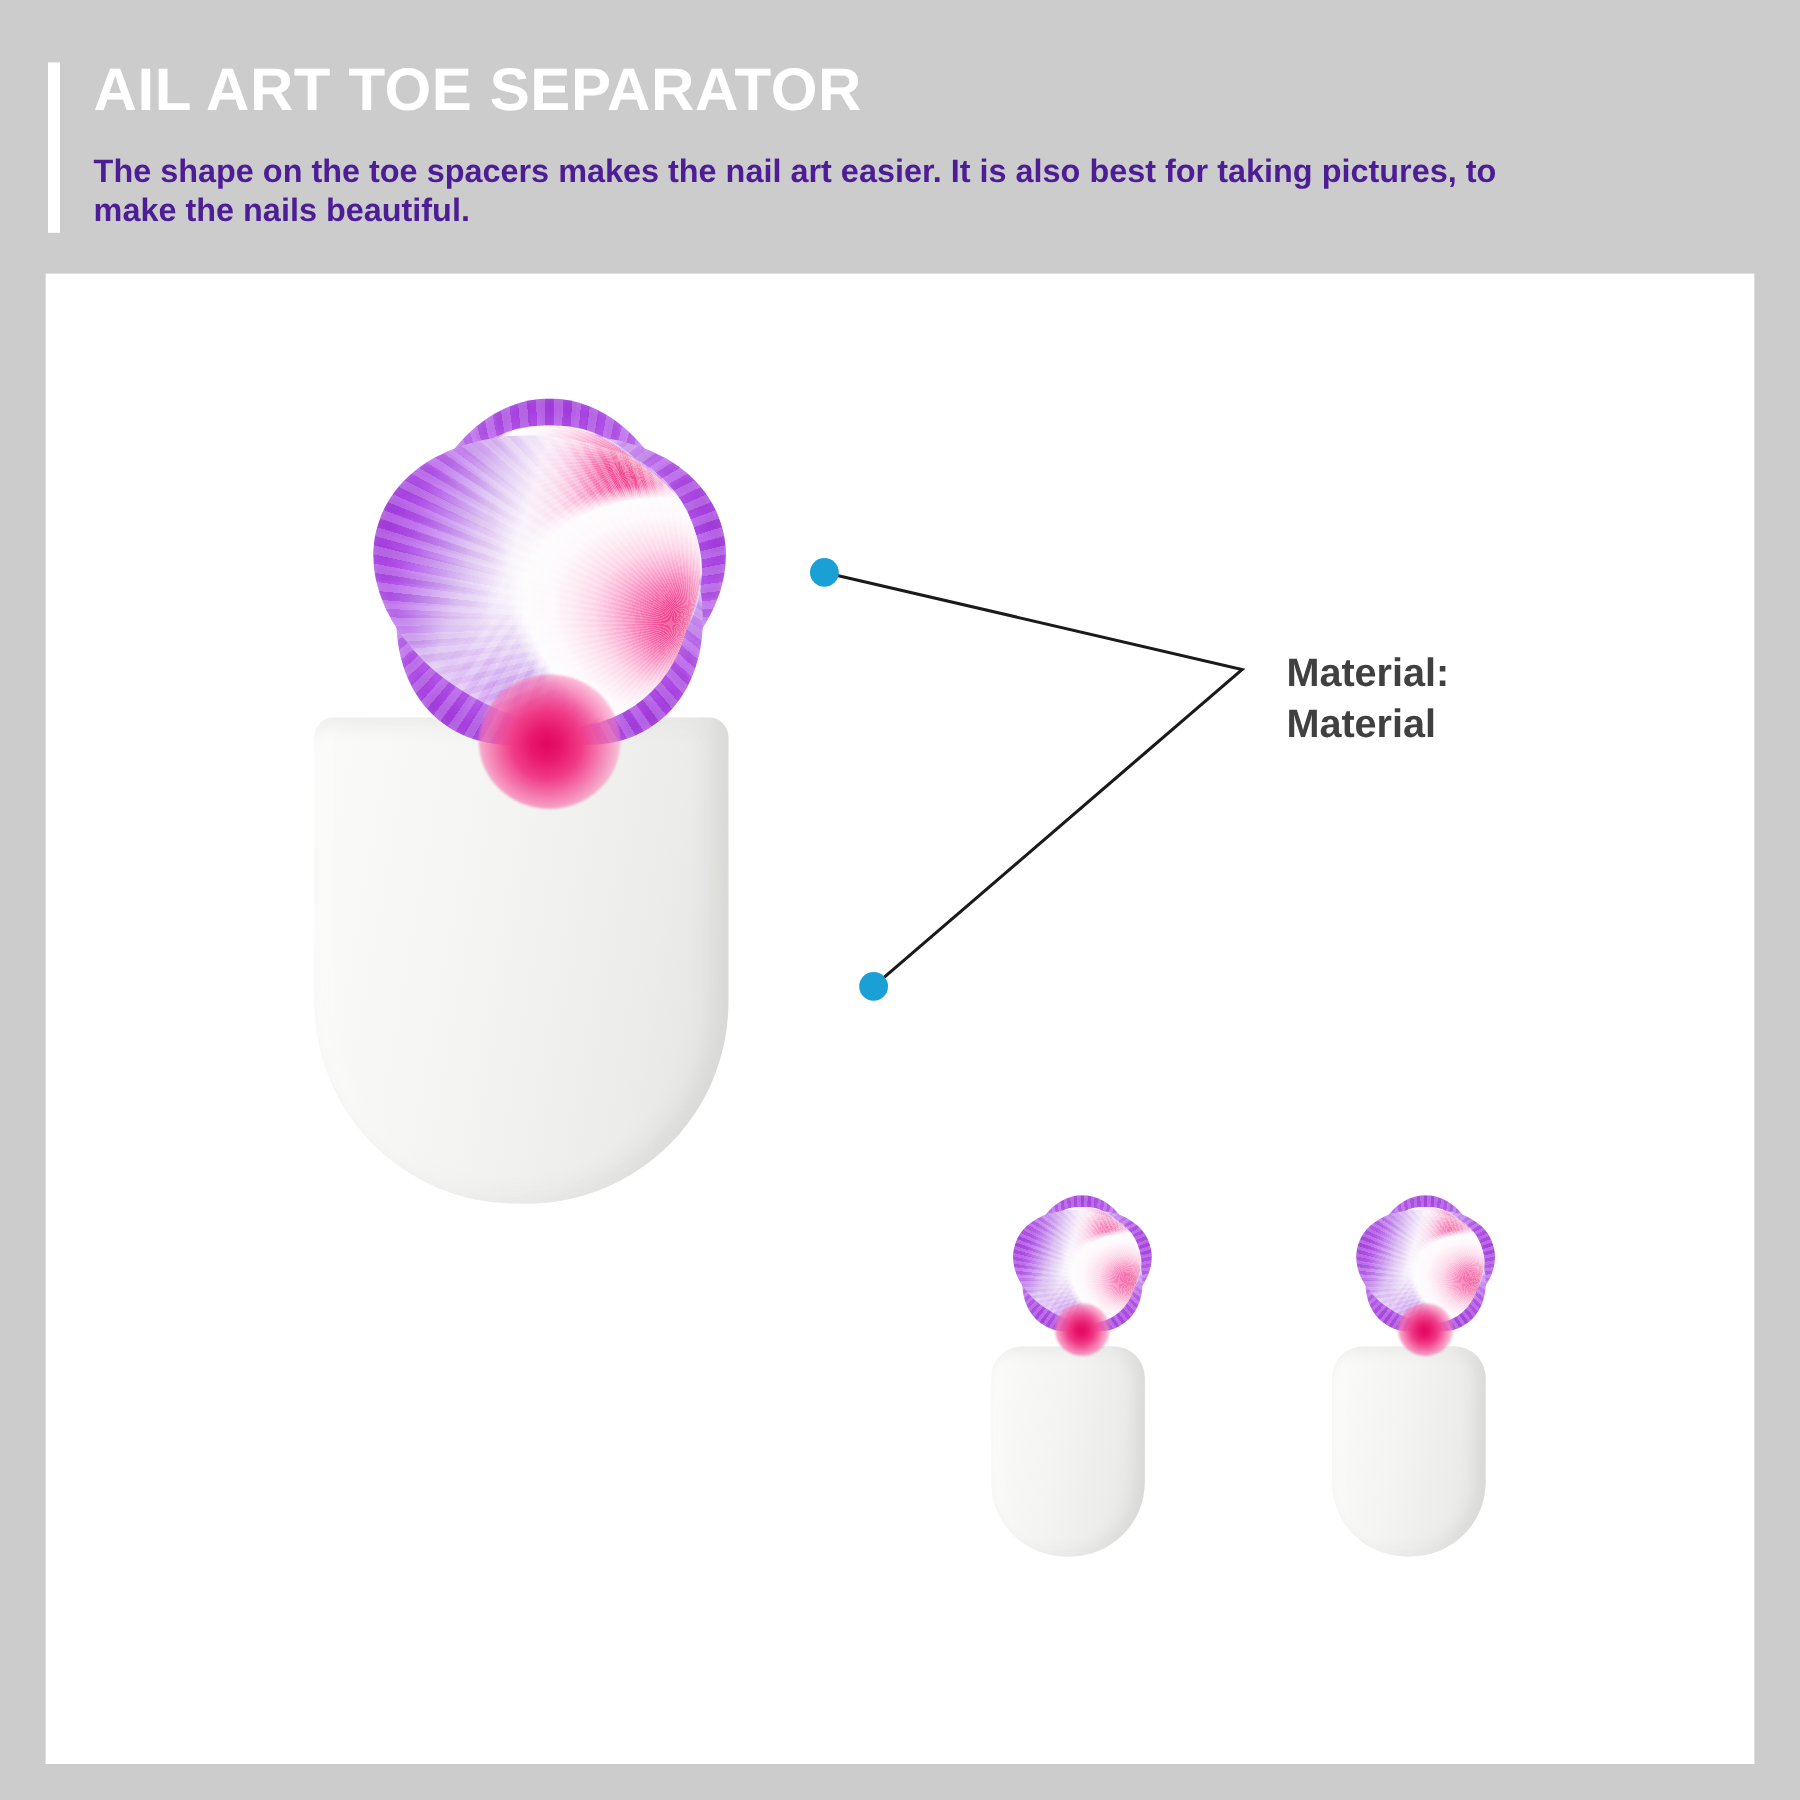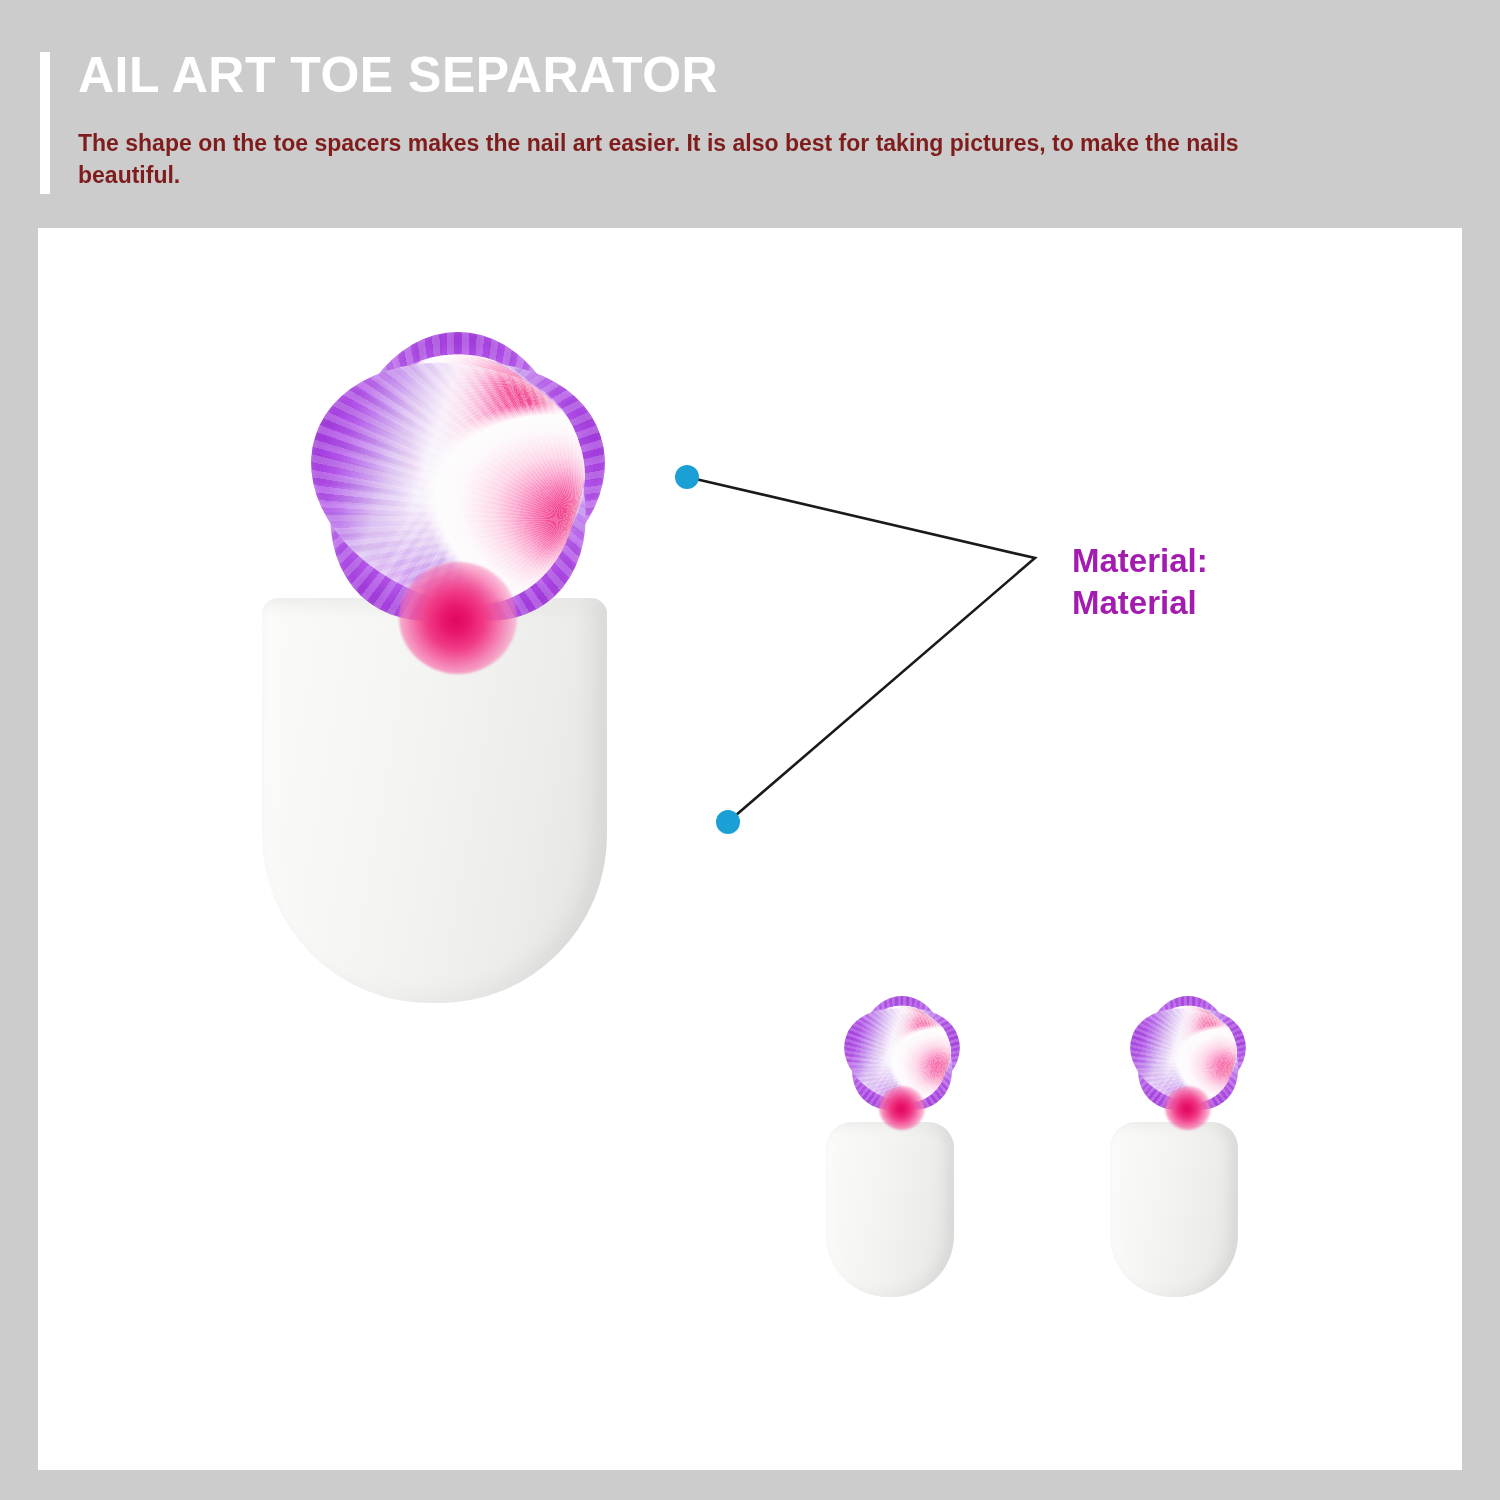--- a/index.html
+++ b/index.html
@@ -47,24 +47,24 @@
     color: #ffffff;
     letter-spacing: 0.5px;
     white-space: nowrap;
     font-stretch: condensed;
   }
   .subtitle {
     position: absolute;
     left: 78px;
     top: 127px;
     width: 1200px;
-    font-size: 23px;
+    font-size: 27px;
     line-height: 32px;
     font-weight: 700;
-    color: #7f1d1d;
+    color: #4c1d95;
   }
 
   
   .panel {
     position: absolute;
     left: 38px;
     top: 228px;
     width: 1424px;
     height: 1242px;
     background: #ffffff;
@@ -252,18 +252,18 @@
       <div class="flower-core"></div>
     </div>
   </div>
 
   <svg class="callout-svg" viewBox="0 0 1500 1500">
     <polyline id="leader-path" points="687,477 1035,558 728,822" fill="none" stroke="#1a1a1a" stroke-width="2.6"></polyline>
     <circle id="dot-1" cx="687" cy="477" r="12" fill="#1ba0d6"></circle>
     <circle id="dot-2" cx="728" cy="822" r="12" fill="#1ba0d6"></circle>
   </svg>
 
-  <div class="callout-text" style="color: #a21caf;">
+  <div class="callout-text" style="color: #404040;">
     <div>Material:</div>
     <div>Material</div>
   </div>
 
 </div>
 
 </body></html>

